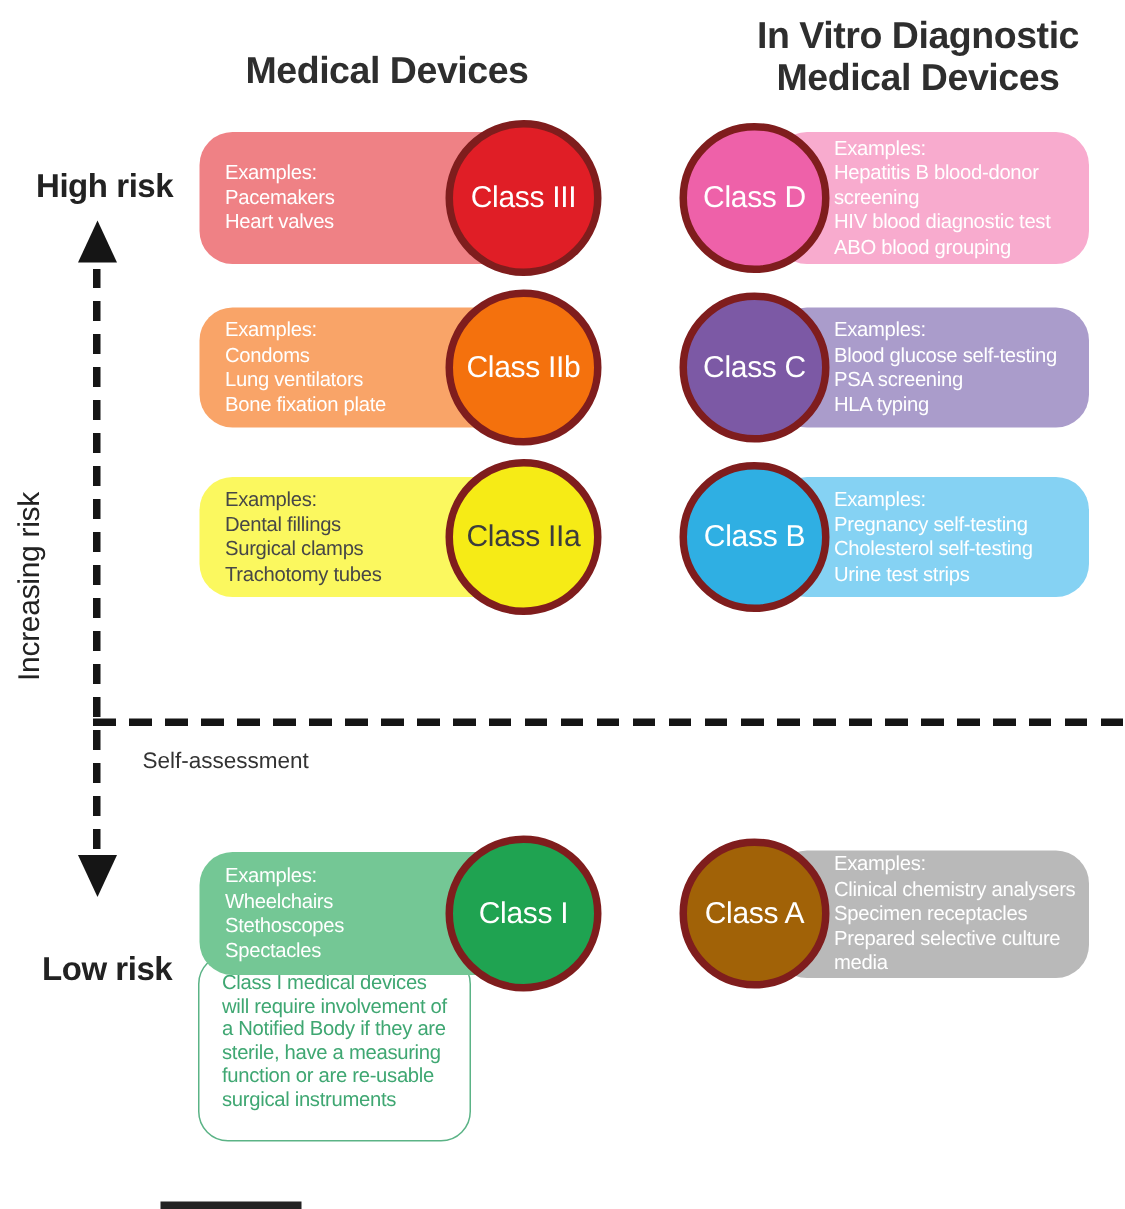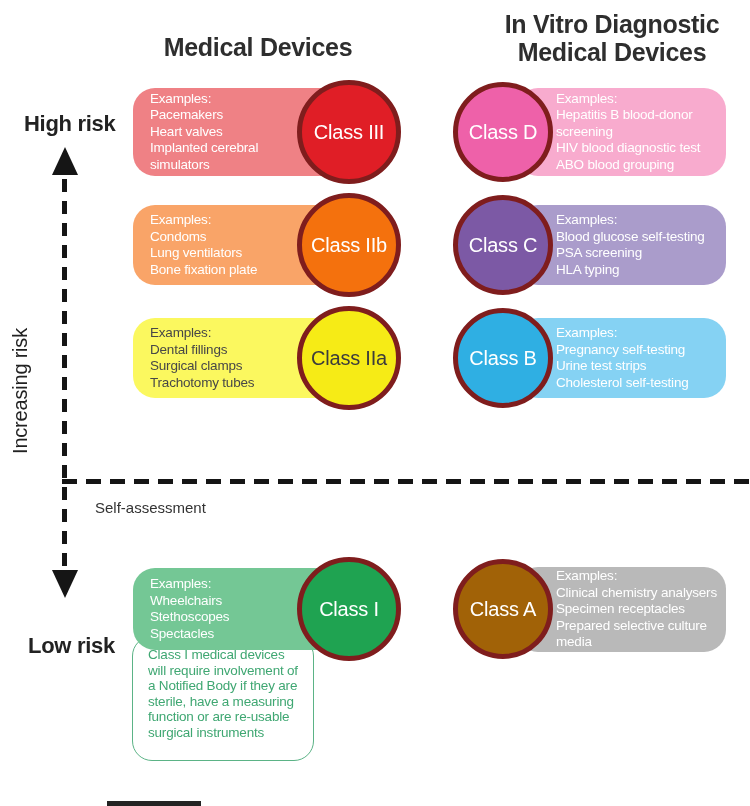--- a/index.html
+++ b/index.html
@@ -84,21 +84,20 @@
   <div id="low-risk" class="risk-label">Low risk</div>
   <div id="increasing-risk">Increasing risk</div>
 
   <div id="h-dash"></div>
   <div id="self-label" class="divider-label">Self-assessment</div>
 
   <div class="ebox box-md r1-box" style="background-color: rgb(239, 129, 133); color: rgb(255, 255, 255);">
     <div>Examples:</div>
     <div>Pacemakers</div>
     <div>Heart valves</div>
-    <div>Implanted cerebral simulators</div>
   </div>
   <div class="circle circ-md r1-cm" style="background-color: rgb(224, 30, 38); color: rgb(255, 255, 255);">
     <span>Class III</span>
   </div>
   <div class="circle circ-ivd r1-ci" style="background-color: rgb(238, 97, 169); color: rgb(255, 255, 255);">
     <span>Class D</span>
   </div>
   <div class="ebox box-ivd r1-box" style="background-color: rgb(248, 171, 206); color: rgb(255, 255, 255);">
     <div>Examples:</div>
     <div>Hepatitis B blood-donor screening</div>
@@ -133,22 +132,22 @@
   </div>
   <div class="circle circ-md r3-cm" style="background-color: rgb(246, 235, 22); color: rgb(60, 60, 60);">
     <span>Class IIa</span>
   </div>
   <div class="circle circ-ivd r3-ci" style="background-color: rgb(47, 175, 227); color: rgb(255, 255, 255); text-align: center;">
     <span>Class B</span>
   </div>
   <div class="ebox box-ivd r3-box" style="background-color: rgb(133, 210, 243); color: rgb(255, 255, 255);">
     <div>Examples:</div>
     <div>Pregnancy self-testing</div>
+    <div>Cholesterol self-testing</div>
     <div>Urine test strips</div>
-    <div>Cholesterol self-testing</div>
   </div>
 
   <div class="ebox box-md r4-box-md" style="background-color: rgb(116, 199, 149); color: rgb(255, 255, 255);">
     <div>Examples:</div>
     <div>Wheelchairs</div>
     <div>Stethoscopes</div>
     <div>Spectacles</div>
   </div>
   <div class="circle circ-md r4-cm" style="background-color: rgb(31, 163, 81); color: rgb(255, 255, 255);">
     <span>Class I</span>

